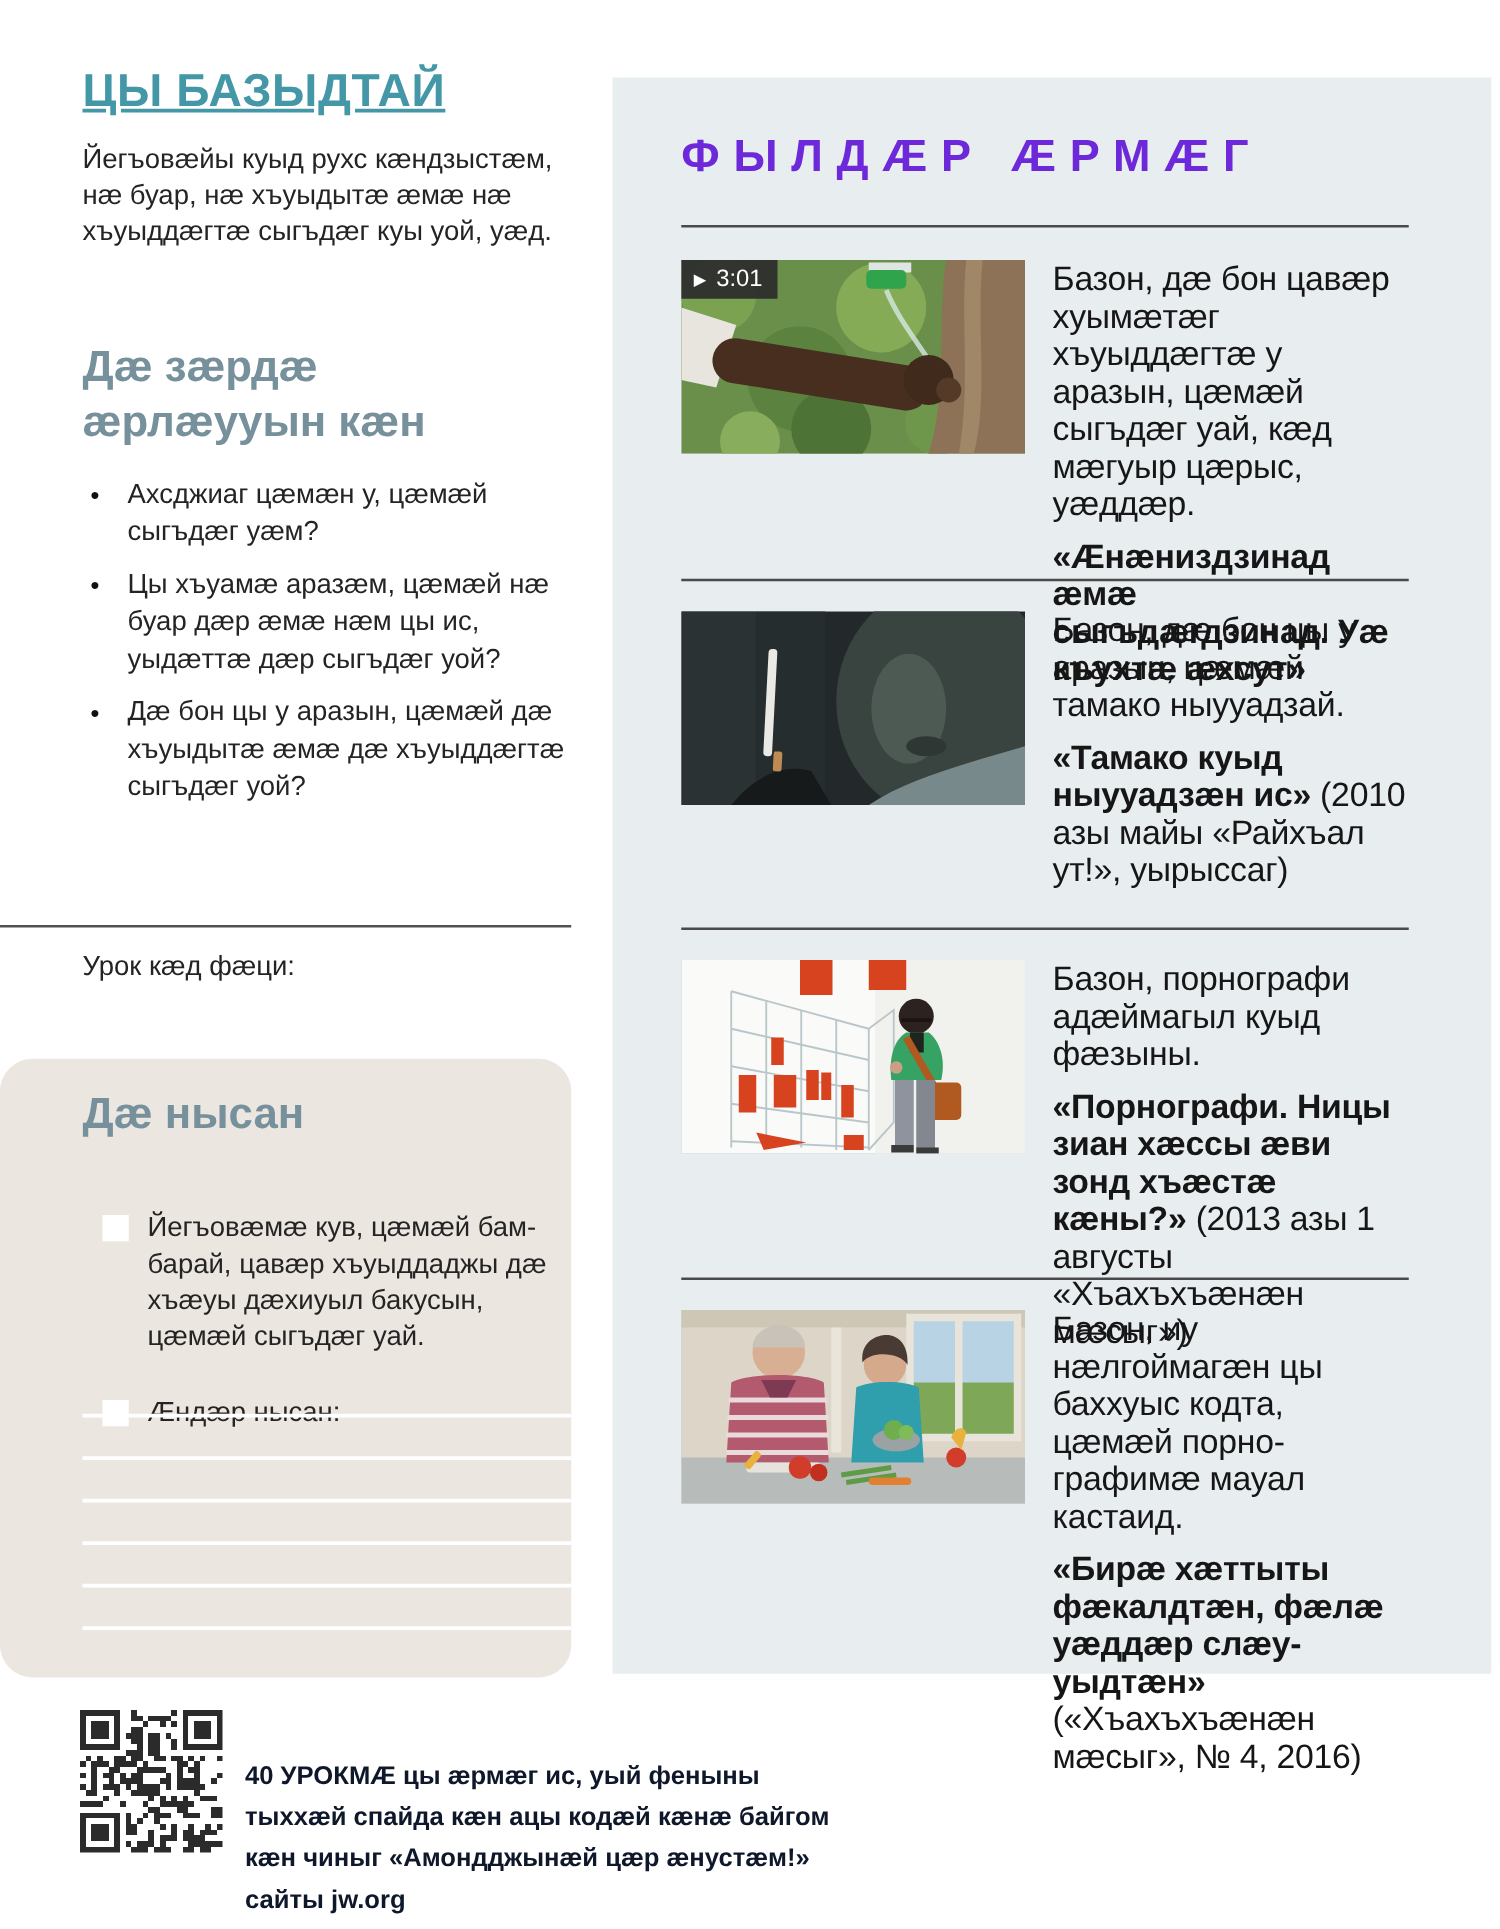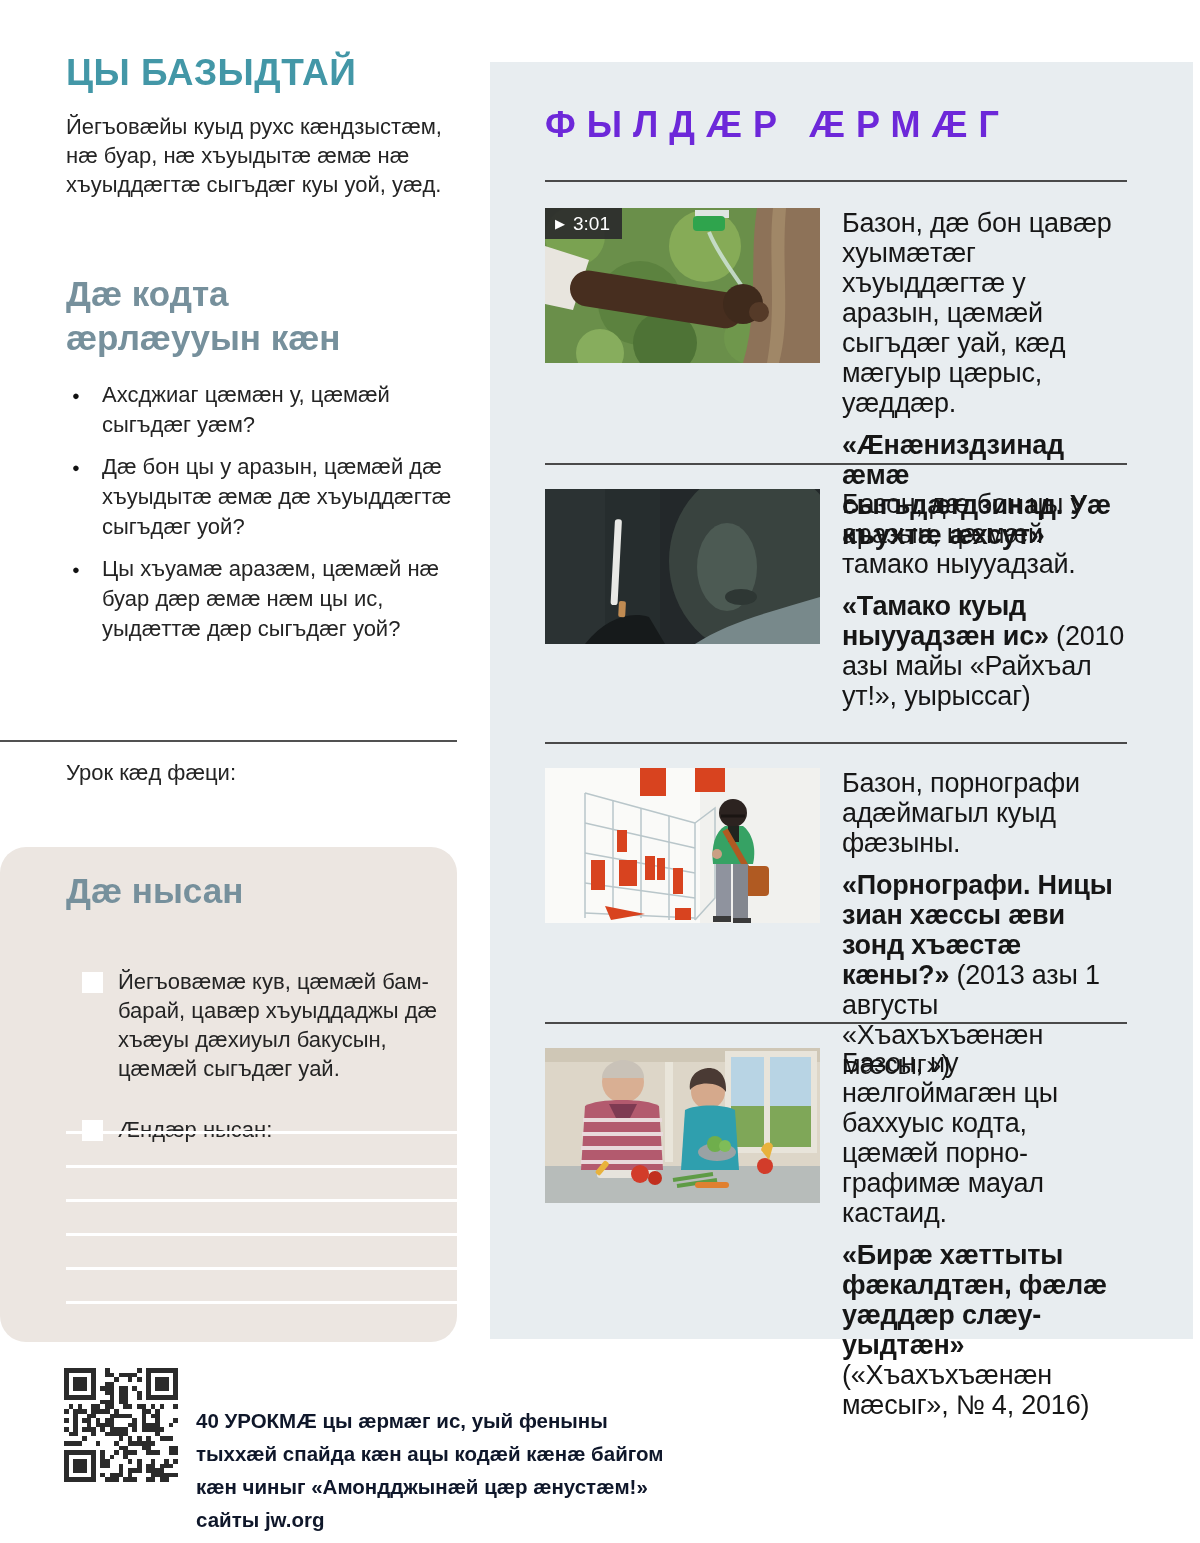--- a/index.html
+++ b/index.html
@@ -2,21 +2,21 @@
 <html><head>
 <meta charset="utf-8">
 <style>
   html,body{margin:0;padding:0;}
   body{
     width:1200px;height:1543px;position:relative;background:#ffffff;
     font-family:"Liberation Sans", sans-serif;color:#1d1d1d;overflow:hidden;
   }
   
   .page-title{position:absolute;left:66px;top:52px;font-size:37px;font-weight:700;
-    color:#4397a7;letter-spacing:.5px;}
+    color:#4397a7;letter-spacing:.5px;text-decoration:underline;}
   .intro{position:absolute;left:66px;top:112px;width:402px;font-size:22px;
     line-height:29px;color:#242424;hyphens:manual;}
   .recall-heading{position:absolute;left:66px;top:272px;width:345px;font-size:35px;
     line-height:44px;font-weight:600;color:#76909c;}
   .bullets{position:absolute;left:66px;top:380px;width:392px;margin:0;padding:0;
     list-style:none;font-size:22px;line-height:30px;color:#242424;}
   .bullets li{position:relative;padding-left:36px;margin-bottom:12px;hyphens:manual;}
   .bullets li::before{content:"●";position:absolute;left:6px;top:1px;font-size:13px;
     line-height:30px;color:#111;}
   .rule-left{position:absolute;left:0;top:740px;width:457px;height:2px;background:#515151;}
@@ -54,26 +54,26 @@
   .footer-text{position:absolute;left:196px;top:1404px;width:486px;font-size:20.5px;
     line-height:33px;font-weight:700;color:#0f172a;}
 </style>
 </head>
 <body>
 
 <div class="page-title">ЦЫ БАЗЫДТАЙ</div>
 
 <div class="intro">Йегъовæйы куыд рухс кæндзыс­тæм, нæ буар, нæ хъуыдытæ æмæ нæ хъуыддæгтæ сыгъдæг куы уой, уæд.</div>
 
-<div class="recall-heading">Дæ кодта æрлæууын кæн</div>
+<div class="recall-heading">Дæ зæрдæ æрлæууын кæн</div>
 
 <ul class="bullets">
   <li>Ахсджиаг цæмæн у, цæмæй сыгъдæг уæм?</li>
+  <li>Цы хъуамæ аразæм, цæмæй нæ буар дæр æмæ нæм цы ис, уыдæттæ дæр сыгъдæг уой?</li>
   <li>Дæ бон цы у аразын, цæмæй дæ хъуыдытæ æмæ дæ хъуыд­дæгтæ сыгъдæг уой?</li>
-  <li>Цы хъуамæ аразæм, цæмæй нæ буар дæр æмæ нæм цы ис, уыдæттæ дæр сыгъдæг уой?</li>
 </ul>
 
 <div class="rule-left"></div>
 
 <div class="lesson-label">Урок кæд фæци:</div>
 
 <div class="goal-box">
   <div class="goal-title">Дæ нысан</div>
 
   <div class="goal-row row1">

